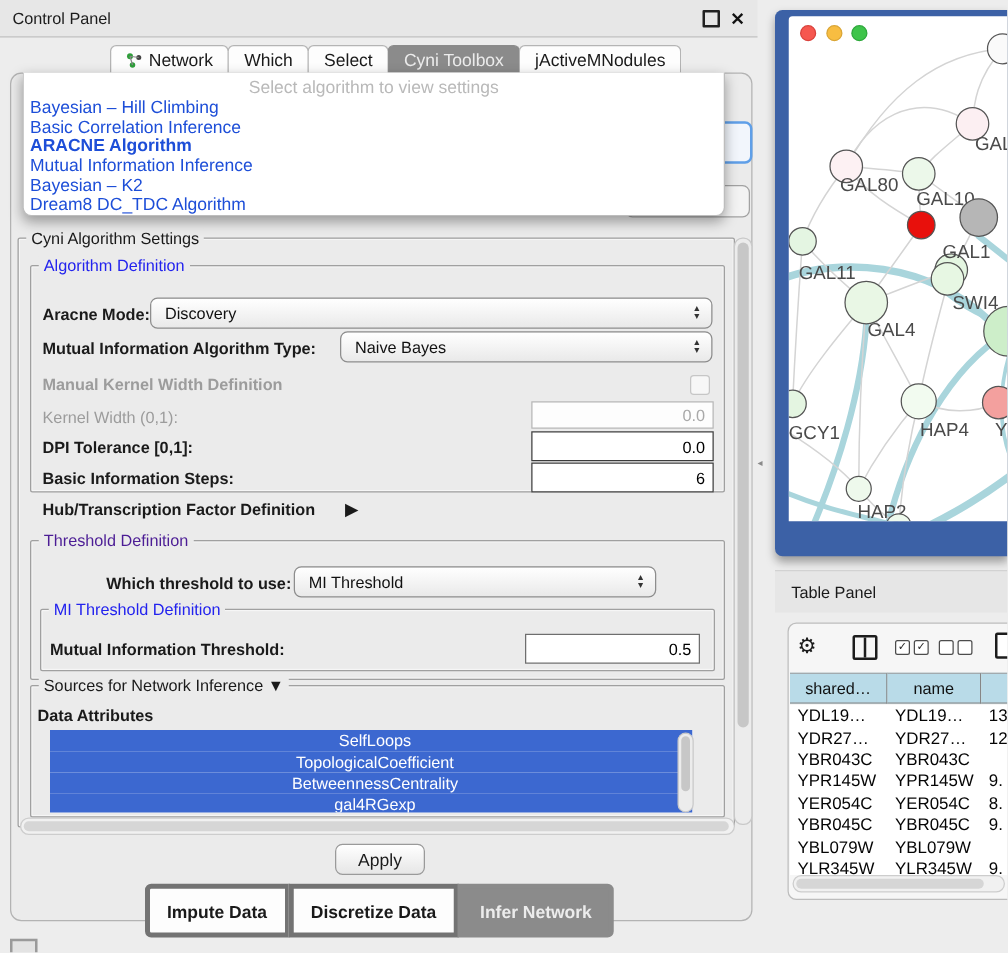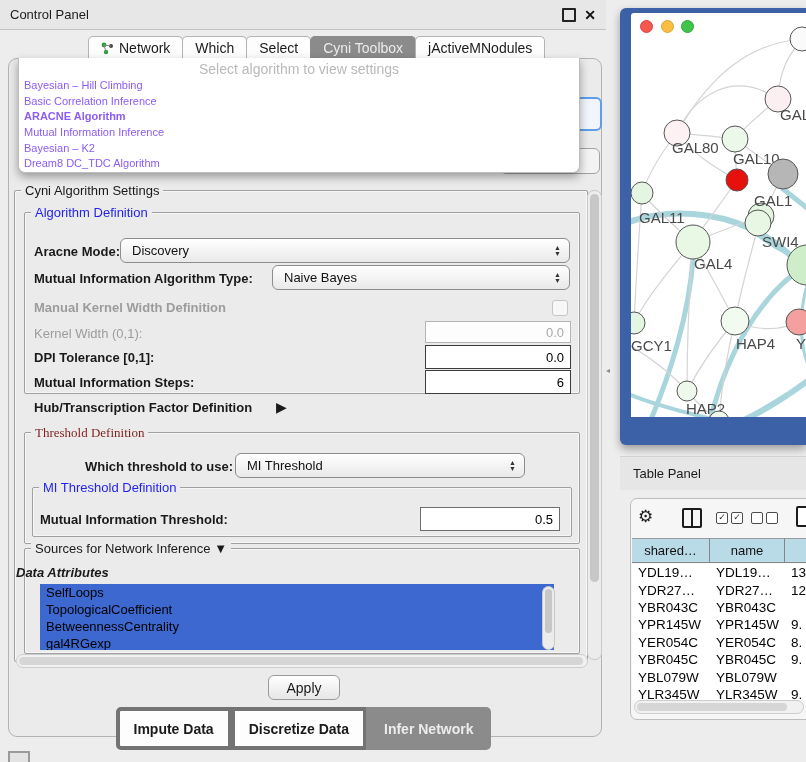--- a/index.html
+++ b/index.html
@@ -31,29 +31,29 @@
   .frag-combo-blue{left:560px;top:97px;width:38px;height:30px;border:2px solid #5f9fe8;
     border-radius:6px;background:#f2f6fc;}
   .frag-combo2{left:500px;top:148px;width:98px;height:24px;border:1px solid #a2a2a2;
     border-radius:6px;background:#f3f3f3;}
 
   
   #algo-card{left:18px;top:58px;width:560px;height:114px;background:#ffffff;
     border:1px solid #bdbdbd;border-top:none;border-radius:0 0 7px 7px;
     box-shadow:0 4px 10px rgba(0,0,0,.35);z-index:40;overflow:hidden;}
   #algo-placeholder{text-align:center;color:#b9b9b9;font-size:14px;padding-top:3px;height:17px;}
-  .algo-item{padding:0 5px;height:15.7px;line-height:15.7px;font-size:11px;color:#8b5cf6;white-space:nowrap;}
+  .algo-item{padding:0 5px;height:15.7px;line-height:15.7px;font-size:14px;color:#1d4ed8;white-space:nowrap;}
   .algo-item.bold{font-weight:bold;}
 
   
   .group{position:absolute;border:1px solid #a0a0a0;border-radius:2px;
     box-shadow:inset 0 0 0 1px rgba(255,255,255,.55);}
   .legend{position:absolute;top:-8px;left:6px;background:#ebebeb;padding:0 4px;font-size:13px;white-space:nowrap;}
   .legend.blue{color:#2323ee;}
-  .legend.green{color:#7f1d1d;font-family:Liberation Serif, serif;}
+  .legend.green{color:#4c1d95;}
 
   .lbl{position:absolute;font-size:13px;white-space:nowrap;}
   .lbl.b{font-weight:bold;}
   .lbl.dis{color:#9c9c9c;}
 
   .combo{position:absolute;display:flex;align-items:center;box-sizing:border-box;
     background:linear-gradient(#ffffff,#e9e9e9);border:1px solid #8d8d8d;border-radius:6px;
     padding:0 8px 0 11px;font-size:13px;color:#111;}
   .combo .val{flex:1;}
   .combo .arrows{display:flex;flex-direction:column;align-items:center;line-height:5px;
@@ -62,21 +62,21 @@
   .tinput{position:absolute;box-sizing:border-box;text-align:right;font-size:13px;
     font-family:"Liberation Sans",sans-serif;padding:0 6px;background:#fff;}
   .tinput.en{border:1.5px solid #3c3c3c;color:#000;}
   .tinput.dis{border:1px solid #b4b4b4;color:#a9a9a9;background:#fdfdfd;}
 
   .checkbox{position:absolute;width:14px;height:14px;border:1px solid #c6c6c6;border-radius:3px;background:#f7f7f7;}
 
   
   #attr-list{position:absolute;left:40px;top:584px;width:514px;height:66px;background:#fff;overflow:hidden;}
   .attr-item{height:17px;line-height:17px;padding-left:6px;font-size:13px;}
-  .attr-item.sel{background:#3c68d0;color:#000000;}
+  .attr-item.sel{background:#3c68d0;color:#ffffff;text-align:center;}
 
   
   .vscroll{position:absolute;background:#ececec;border:1px solid #c9c9c9;border-radius:7px;}
   .vthumb{position:absolute;background:#c7c7c7;border-radius:5px;}
   .hscroll{position:absolute;background:#f1f1f1;border:1px solid #cdcdcd;border-radius:7px;}
   .hthumb{position:absolute;background:#d6d6d6;border-radius:5px;}
 
   
   #apply-btn{left:268px;top:675px;width:70px;height:23px;display:flex;align-items:center;justify-content:center;
     background:linear-gradient(#ffffff,#e6e6e6);border:1px solid #9a9a9a;border-radius:6px;font-size:14px;}
@@ -193,21 +193,21 @@
         <span>▲</span>
         <span>▼</span>
       </span>
   </div>
   <span class="lbl b dis abs" style="left:34px;top:300px;">Manual Kernel Width Definition</span>
   <span class="checkbox abs" style="left:552px;top:300px;"></span>
   <span class="lbl dis abs" style="left:34px;top:326px;">Kernel Width (0,1):</span>
   <input class="tinput dis" style="left: 425px; top: 321px; width: 146px; height: 22px;" readonly="" value="0.0">
   <span class="lbl b abs" style="left:34px;top:350px;">DPI Tolerance [0,1]:</span>
   <input class="tinput en" style="left: 425px; top: 345px; width: 146px; height: 24px;" value="0.0">
-  <span class="lbl b abs" style="left:34px;top:375px;">Mutual Information Steps:</span>
+  <span class="lbl b abs" style="left:34px;top:375px;">Basic Information Steps:</span>
   <input class="tinput en" style="left: 425px; top: 370px; width: 146px; height: 24px;" value="6">
 
   <span class="lbl abs" style="left:34px;top:400px;font-weight:600;">Hub/Transcription Factor Definition</span>
   <span class="lbl abs" style="left:276px;top:399px;font-size:14px;">▶</span>
 
   <div class="group" style="left:24px;top:432px;width:554px;height:110px;">
     <span class="legend green">Threshold Definition</span>
   </div>
   <span class="lbl b abs" style="left:85px;top:459px;">Which threshold to use:</span>
   <div class="combo" style="left:235px;top:453px;width:290px;height:25px;">
@@ -222,21 +222,21 @@
   </div>
   <span class="lbl b abs" style="left:40px;top:512px;">Mutual Information Threshold:</span>
   <input class="tinput" style="left: 420px; top: 507px; width: 140px; height: 24px; border: 1px solid rgb(110, 110, 110);" value="0.5">
 
   <div class="group" style="left:24px;top:548px;width:554px;height:104px;">
     <span class="legend">
       <span>Sources for Network Inference</span>
       <span>▼</span>
     </span>
   </div>
-  <span class="lbl b abs" style="left:16px;top:565px;font-style:italic;">Data Attributes</span>
+  <span class="lbl b abs" style="left:30px;top:565px;">Data Attributes</span>
   <div id="attr-list">
       <div class="attr-item sel" style="background: rgb(60, 104, 208);">SelfLoops</div>
       <div class="attr-item sel" style="background: rgb(60, 104, 208);">TopologicalCoefficient</div>
       <div class="attr-item sel" style="background: rgb(60, 104, 208);">BetweennessCentrality</div>
       <div class="attr-item sel" style="background: rgb(60, 104, 208);">gal4RGexp</div>
     </div>
   <div class="vscroll" style="left:542px;top:586px;width:11px;height:62px;">
     <div class="vthumb" style="left:2px;top:2px;width:7px;height:44px;"></div>
   </div>
 

